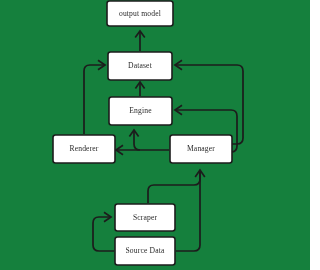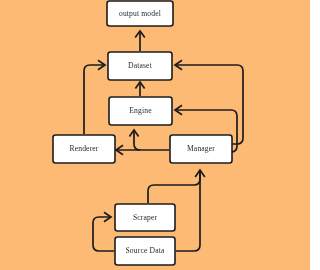--- a/index.html
+++ b/index.html
@@ -11,21 +11,21 @@
   body {
     width: 310px;
     height: 270px;
     overflow: hidden;
     font-family: "Liberation Serif", "DejaVu Serif", serif;
   }
   #diagram-root {
     position: relative;
     width: 310px;
     height: 270px;
-    background: #fdba74;
+    background: #15803d;
   }
   svg#flow-svg {
     display: block;
     width: 310px;
     height: 270px;
   }
   .node-box {
     fill: #ffffff;
     stroke: #1c1c1c;
     stroke-width: 1.6;

